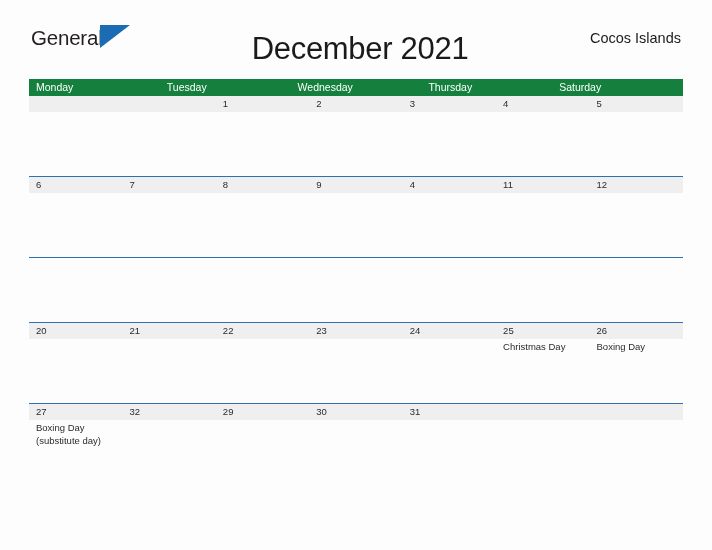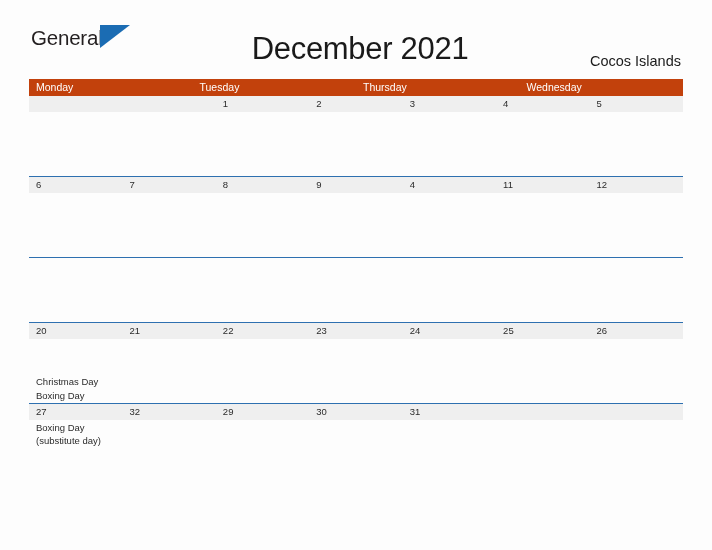--- a/index.html
+++ b/index.html
@@ -61,37 +61,37 @@
     text-align: center;
     font-size: 31px;
     font-weight: 400;
     color: #1a1a1a;
     letter-spacing: -0.3px;
   }
 
   .cal-location {
     position: absolute;
     right: 31px;
-    top: 53px;
+    top: 30px;
     font-size: 14.5px;
     color: #1a1a1a;
     white-space: nowrap;
   }
 
   
   .calendar {
     position: absolute;
     left: 29px;
     top: 79px;
     width: 654px;
   }
 
   .weekday-header {
     display: flex;
-    background: #c2410c;
+    background: #15803d;
     height: 17px;
   }
   .weekday-cell {
     flex: 1 1 0;
     color: #ffffff;
     font-size: 10.5px;
     line-height: 17px;
     padding-left: 7px;
     white-space: nowrap;
     overflow: hidden;
@@ -115,21 +115,20 @@
     color: #2b2b2b;
     padding-left: 7px;
     white-space: nowrap;
     overflow: hidden;
   }
 
   .week-row .event-band {
     display: flex;
     min-height: 64px;
     background: transparent;
-    flex-direction: column;
   }
   .week-row .event-cell {
     flex: 1 1 0;
     padding: 2px 5px 0 7px;
     font-size: 9.5px;
     line-height: 12.6px;
     color: #2b2b2b;
   }
   .event-line { display: block; white-space: nowrap; }
 
@@ -153,22 +152,23 @@
   <div class="cal-title">December 2021</div>
 
   <div class="cal-location">Cocos Islands</div>
 </div>
 
 <div class="calendar">
 
   <div class="weekday-header">
     <div class="weekday-cell">Monday</div>
     <div class="weekday-cell">Tuesday</div>
+    <div class="weekday-cell">Wednesday</div>
     <div class="weekday-cell">Thursday</div>
-    <div class="weekday-cell">Wednesday</div>
+    <div class="weekday-cell">Saturday</div>
   </div>
 
   <div id="weeks-container">
       <div class="week-row">
         <div class="date-band">
           <div class="date-cell"></div>
           <div class="date-cell"></div>
           <div class="date-cell">1</div>
           <div class="date-cell">2</div>
           <div class="date-cell">3</div>

